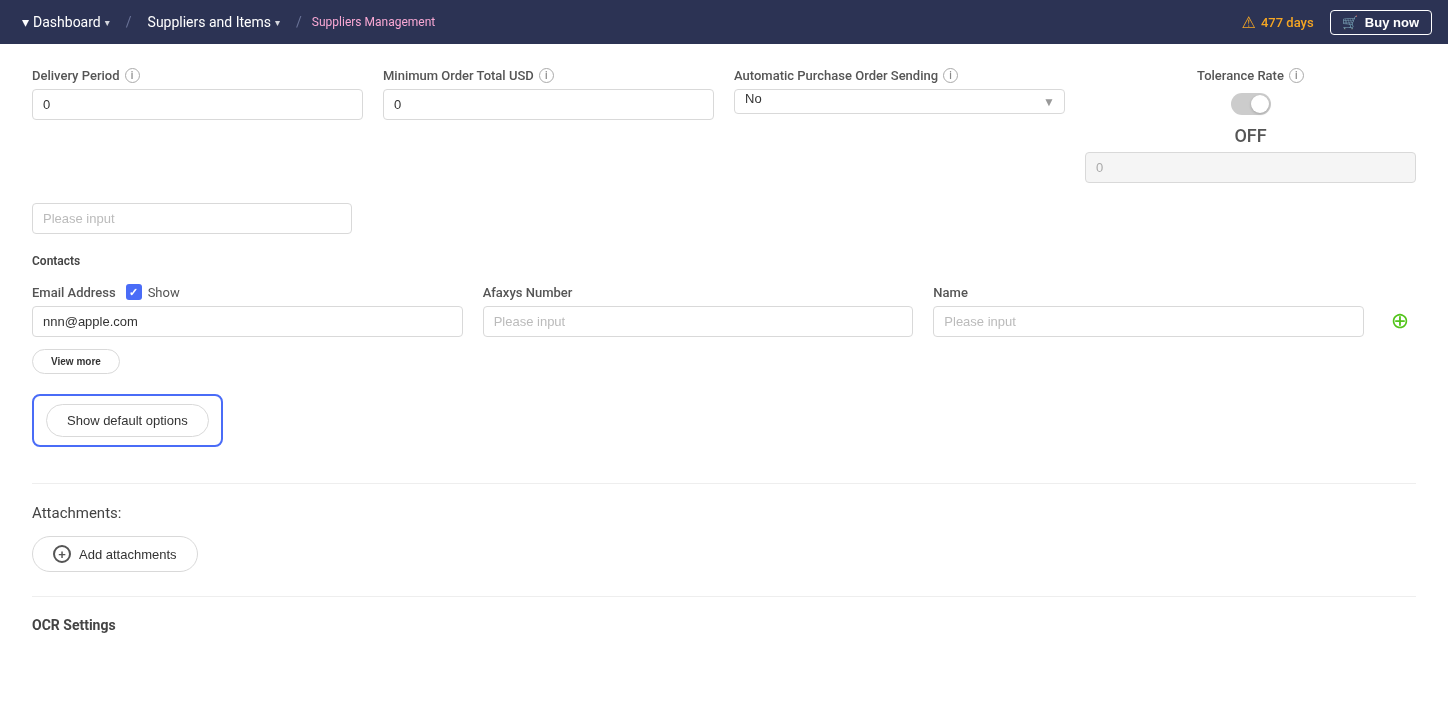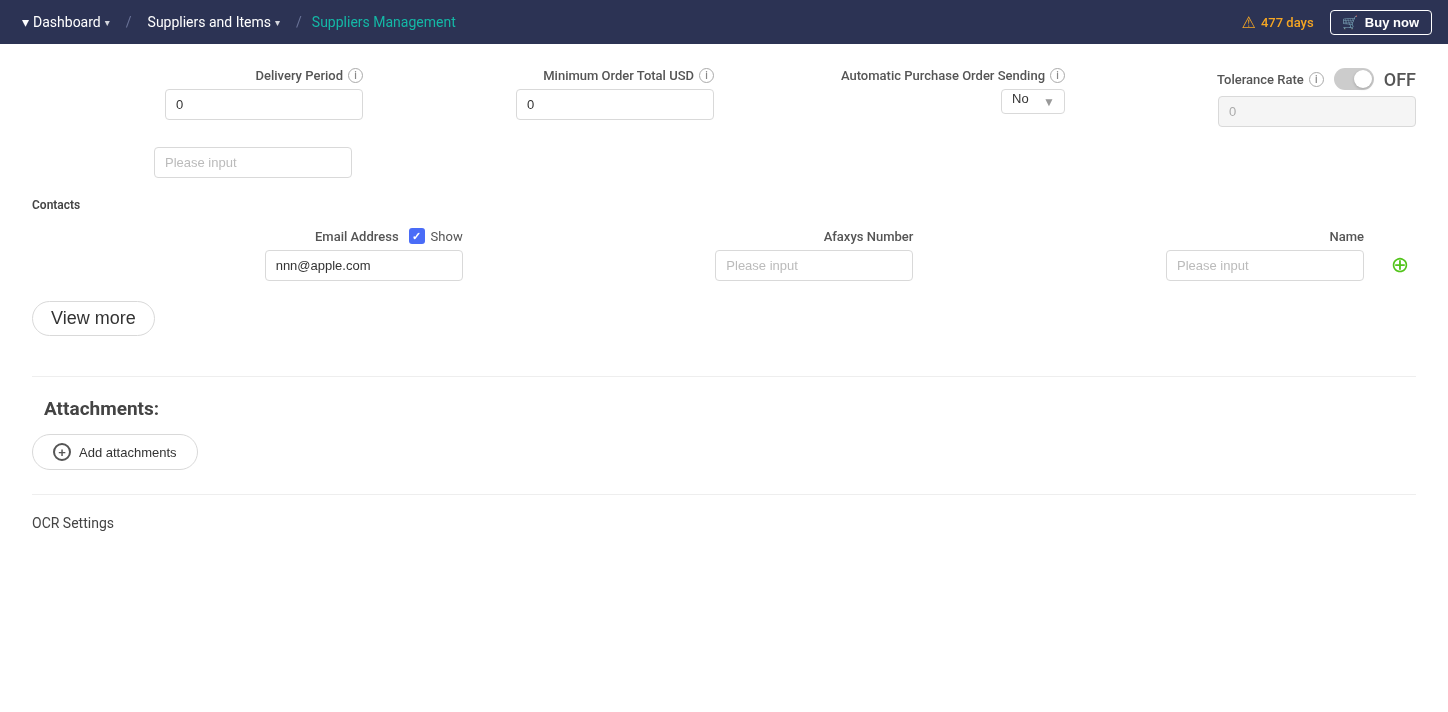--- a/index.html
+++ b/index.html
@@ -24,21 +24,21 @@
       display: flex;
       align-items: center;
       gap: 4px;
       cursor: pointer;
       font-size: 14px;
       color: #fff;
       padding: 4px 6px;
     }
     .nav-item .chevron { font-size: 10px; opacity: 0.8; }
     .nav-separator { color: #6b7499; margin: 0 2px; }
-    .nav-breadcrumb { color: #14b8a6; font-size: 14px; }
+    .nav-breadcrumb { color: #f9a8d4; font-size: 12px; }
     .navbar-right {
       display: flex;
       align-items: center;
       gap: 16px;
     }
     .warning-badge {
       display: flex;
       align-items: center;
       gap: 5px;
       color: #f5a623;
@@ -75,21 +75,21 @@
       margin-bottom: 20px;
     }
     .form-row-2 {
       display: grid;
       grid-template-columns: 1fr;
       gap: 20px;
       margin-bottom: 20px;
       max-width: 320px;
     }
 
-    .form-field { display: flex; flex-direction: column; gap: 6px; align-items: flex-end; }
+    .form-field { display: flex; flex-direction: column; gap: 6px; }
     .form-label {
       font-size: 13px;
       color: #555;
       font-weight: 500;
       display: flex;
       align-items: center;
       gap: 5px;
     }
     .info-icon {
       display: inline-flex;
@@ -138,20 +138,21 @@
       pointer-events: none;
       color: #999;
       font-size: 12px;
     }
 
     
     .toggle-row {
       display: flex;
       align-items: center;
       gap: 10px;
+      flex-direction: column;
     }
     .toggle-switch {
       position: relative;
       width: 40px;
       height: 22px;
     }
     .toggle-track {
       width: 40px;
       height: 22px;
       background: #ccc;
@@ -199,21 +200,21 @@
       justify-content: center;
       cursor: pointer;
     }
     .checkbox-check { color: #fff; font-size: 11px; font-weight: bold; }
 
     .contacts-row {
       display: grid;
       grid-template-columns: 1fr 1fr 1fr auto;
       gap: 20px;
       align-items: end;
-      margin-bottom: 20px;
+      margin-bottom: 12px;
     }
     .add-btn {
       display: flex;
       align-items: center;
       justify-content: center;
       width: 32px;
       height: 32px;
       color: #52c41a;
       font-size: 22px;
       cursor: pointer;
@@ -222,22 +223,22 @@
     }
 
     
     .view-more-btn {
       background: #fff;
       border: 1.5px solid #d9d9d9;
       color: #333;
       padding: 6px 18px;
       border-radius: 20px;
       cursor: pointer;
-      font-size: 18px;
-      font-weight: 400;
+      font-size: 10px;
+      font-weight: 700;
       margin-bottom: 20px;
     }
 
     .show-default-box {
       border: 2.5px solid #4a6cf7;
       border-radius: 8px;
       padding: 8px 12px;
       display: inline-block;
       margin-bottom: 16px;
     }
@@ -253,25 +254,24 @@
     }
 
     .divider {
       height: 1px;
       background: #eee;
       margin: 20px 0;
     }
 
     
     .attachments-label {
-      font-size: 19px;
-      font-weight: 700;
+      font-size: 15px;
+      font-weight: 400;
       color: #444;
       margin-bottom: 14px;
-      margin-left: 12px;
     }
     .add-attach-btn {
       display: flex;
       align-items: center;
       gap: 8px;
       background: #fff;
       border: 1.5px solid #d9d9d9;
       color: #333;
       padding: 8px 20px;
       border-radius: 20px;
@@ -290,21 +290,21 @@
       border-radius: 50%;
       font-size: 13px;
       font-weight: bold;
       line-height: 1;
       color: #555;
     }
 
     
     .ocr-label {
       font-size: 14px;
-      font-weight: 400;
+      font-weight: 700;
       color: #444;
     }
   </style>
 </head>
 <body>
 
 <nav class="navbar">
   <div class="navbar-left">
     <div class="nav-item">
       <span>▾</span>
@@ -419,20 +419,27 @@
       <span>⊕</span>
     </button>
   </div>
 
   
   <button class="view-more-btn">
     <span>View more</span>
   </button>
 
   
+  <div style="margin-bottom: 16px;">
+    <div class="show-default-box">
+      <button class="show-default-btn">
+        <span>Show default options</span>
+      </button>
+    </div>
+  </div>
 
   <div class="divider"></div>
 
   
   <div class="attachments-label">Attachments:</div>
 
   <button class="add-attach-btn">
     <span class="plus-circle">+</span>
     <span>Add attachments</span>
   </button>

